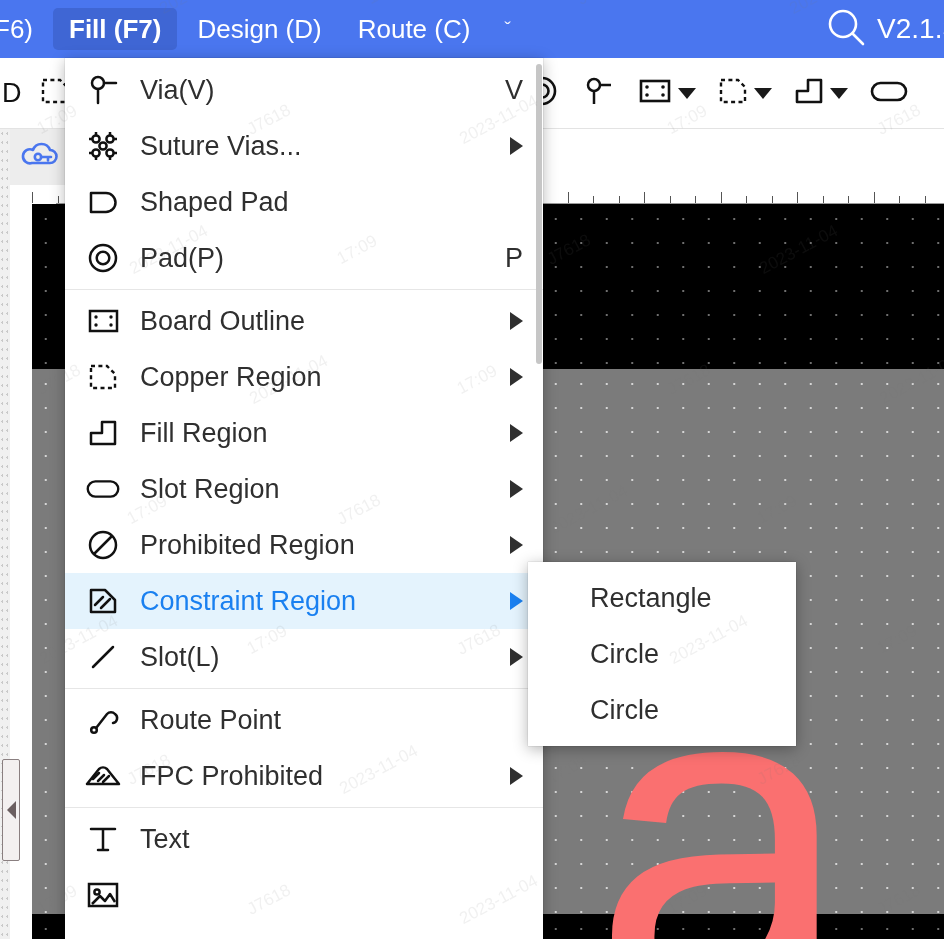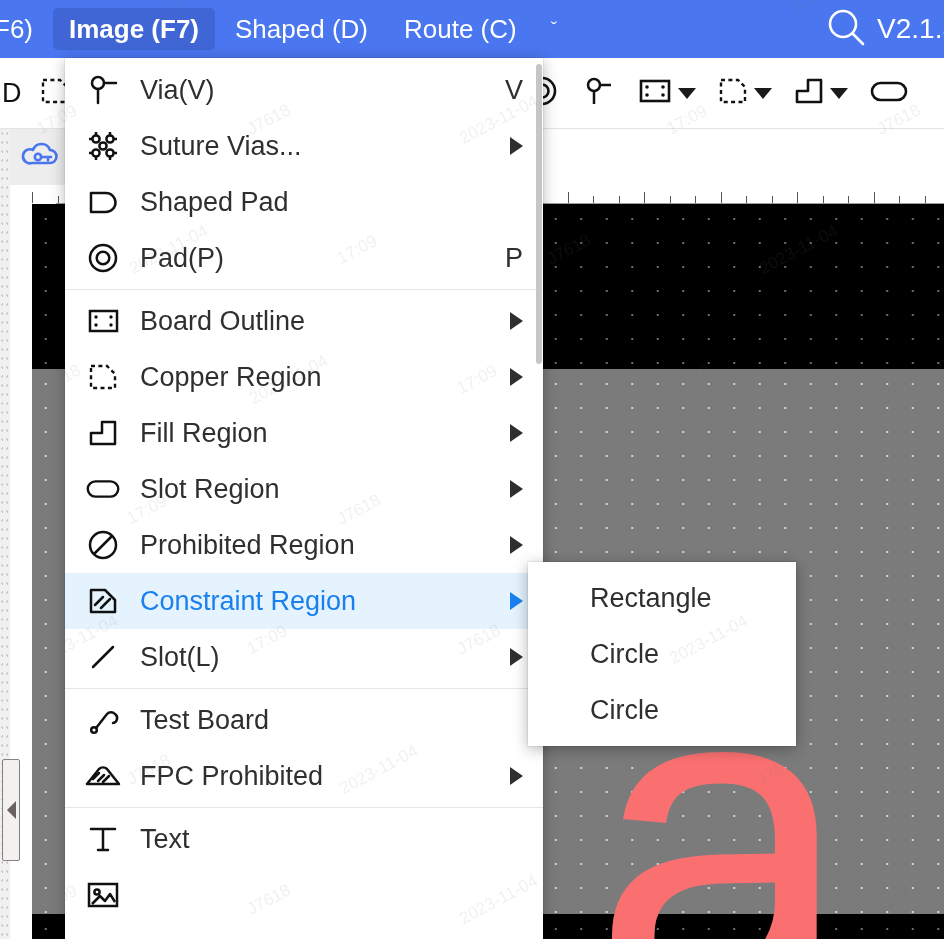--- a/index.html
+++ b/index.html
@@ -511,22 +511,22 @@
       <span>
         <svg width="42" height="26" viewBox="0 0 42 26">
           <rect x="4" y="5" width="34" height="17" rx="8.5" fill="none" stroke="#111" stroke-width="2.6"></rect>
         </svg>
       </span>
     </div>
   </div>
 
   <div class="menubar">
     <div class="menubar-item first">F6)</div>
-    <div class="menubar-item active">Image (F7)</div>
-    <div class="menubar-item">Shaped (D)</div>
+    <div class="menubar-item active">Fill (F7)</div>
+    <div class="menubar-item">Design (D)</div>
     <div class="menubar-item">Route (C)</div>
     <div class="menubar-chevron">ˇ</div>
     <div class="menubar-spacer"></div>
     <div class="menubar-search">
       <span>
         <svg width="46" height="46" viewBox="0 0 46 46">
           <circle cx="20" cy="20" r="13" fill="none" stroke="#ffffff" stroke-width="2.6"></circle>
           <path d="M29.5 29.5 L40 40" stroke="#ffffff" stroke-width="2.6" stroke-linecap="round"></path>
         </svg>
       </span>
@@ -649,21 +649,21 @@
         <span class="mi-arrow"></span>
       </div>
       <div class="mi-sep"></div>
       <div class="mi">
         <span class="mi-icon">
           <svg width="36" height="36" viewBox="0 0 36 36">
             <circle cx="9" cy="28" r="2.8" fill="none" stroke="#111" stroke-width="2.5"></circle>
             <path d="M11.5 25.5 L22 12 A5.5 5.5 0 0 1 30 12 A5 5 0 0 1 28 21" fill="none" stroke="#111" stroke-width="2.5" stroke-linecap="round"></path>
           </svg>
         </span>
-        <span class="mi-label">Test Board</span>
+        <span class="mi-label">Route Point</span>
       </div>
       <div class="mi">
         <span class="mi-icon">
           <svg width="40" height="32" viewBox="0 0 40 32">
             <path d="M4 24 L16 9 A6 6 0 0 1 24 9 L36 24 Z" fill="none" stroke="#111" stroke-width="2.5" stroke-linejoin="round"></path>
             <path d="M10 19 L16 13 M15 21 L21 15 M20 22 L26 16" fill="none" stroke="#111" stroke-width="2.5" stroke-linecap="round"></path>
           </svg>
         </span>
         <span class="mi-label">FPC Prohibited</span>
         <span class="mi-arrow"></span>

